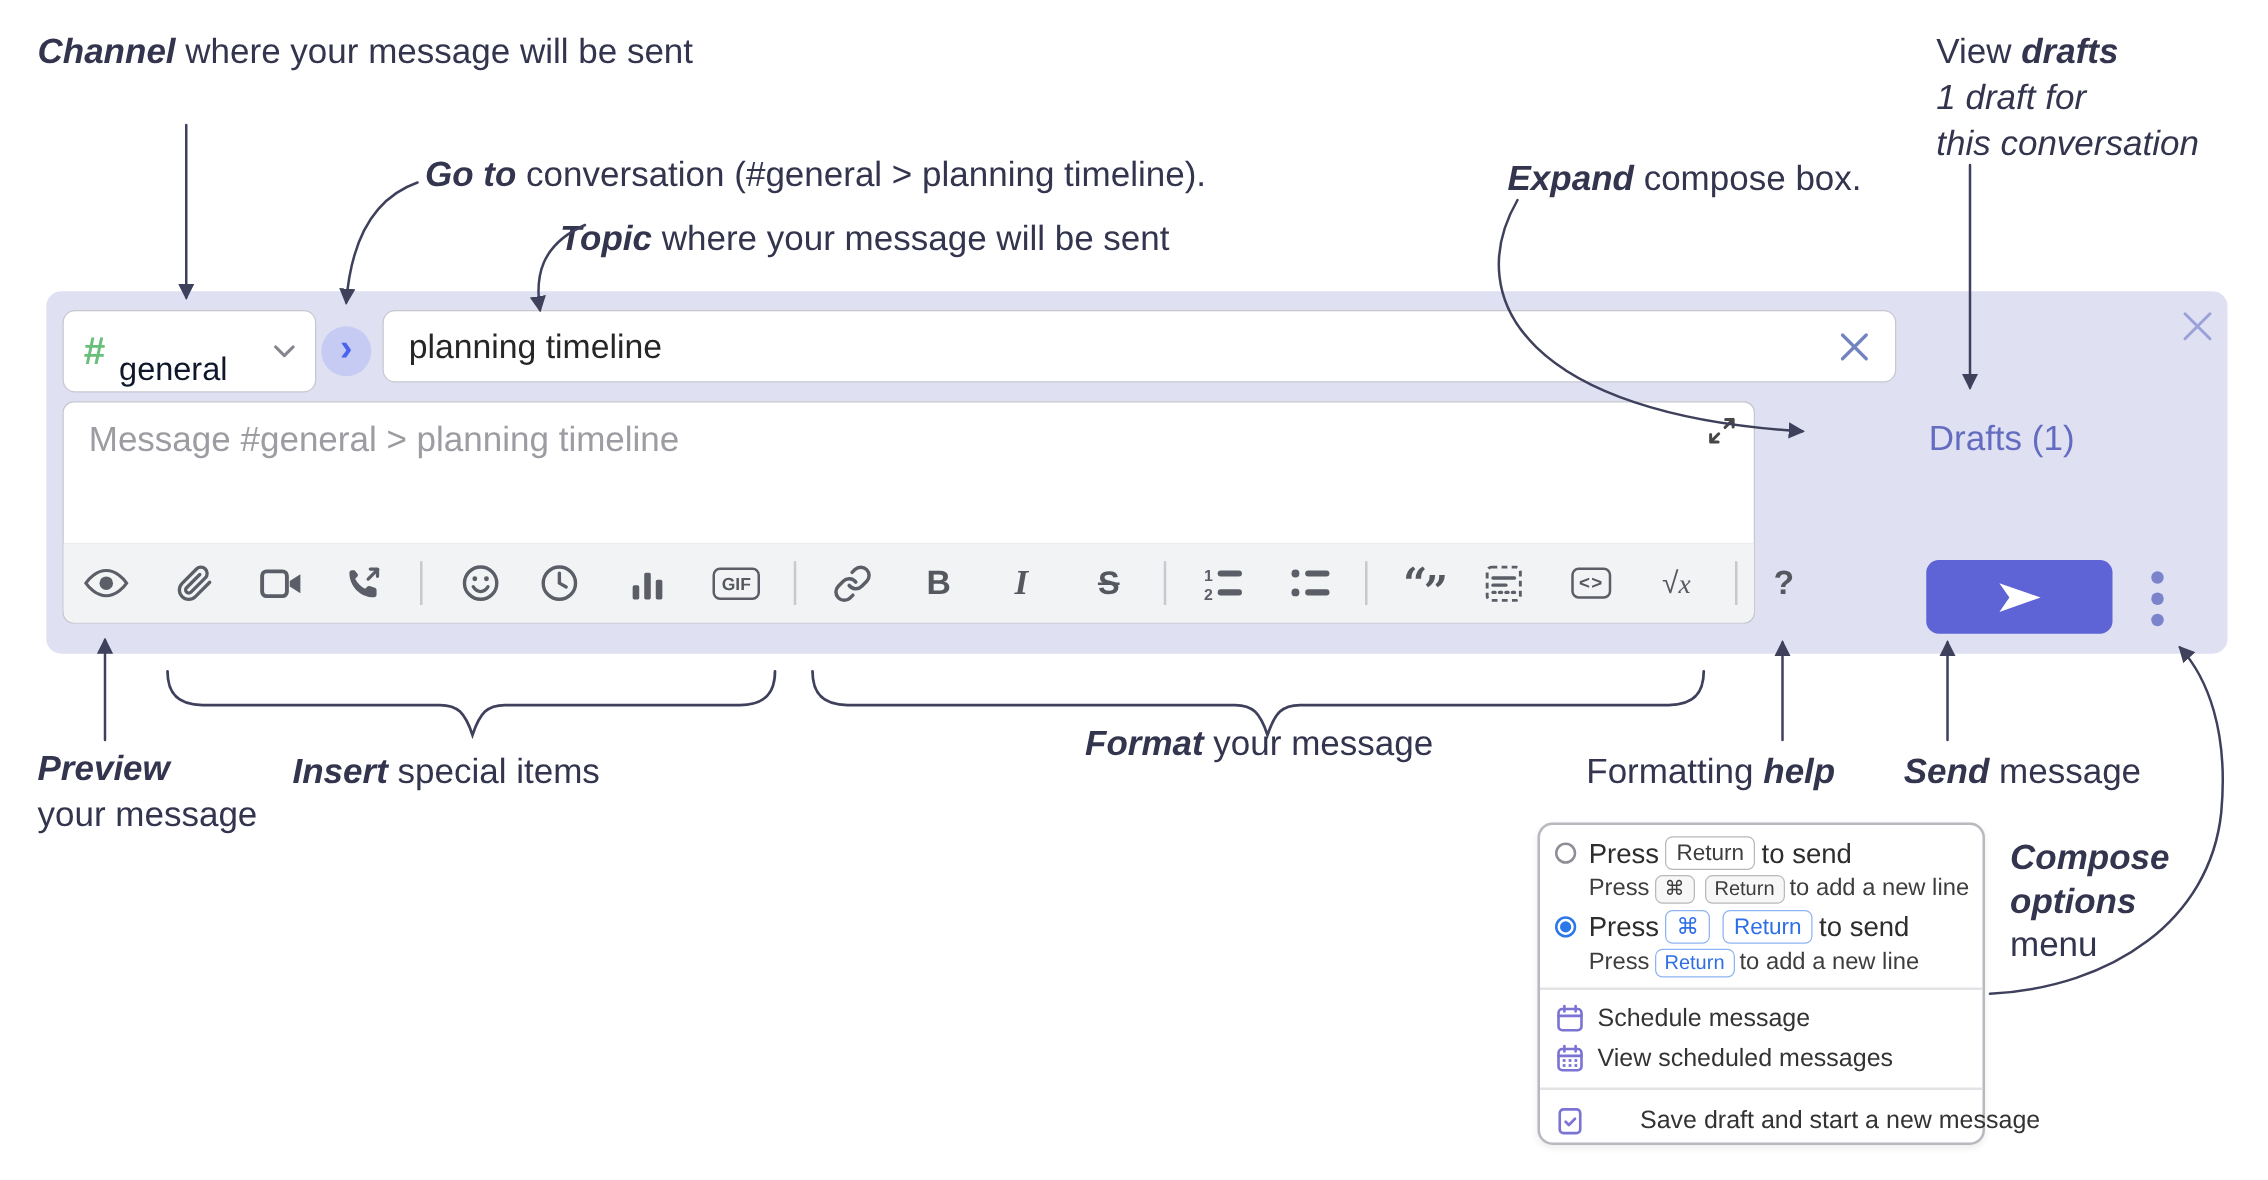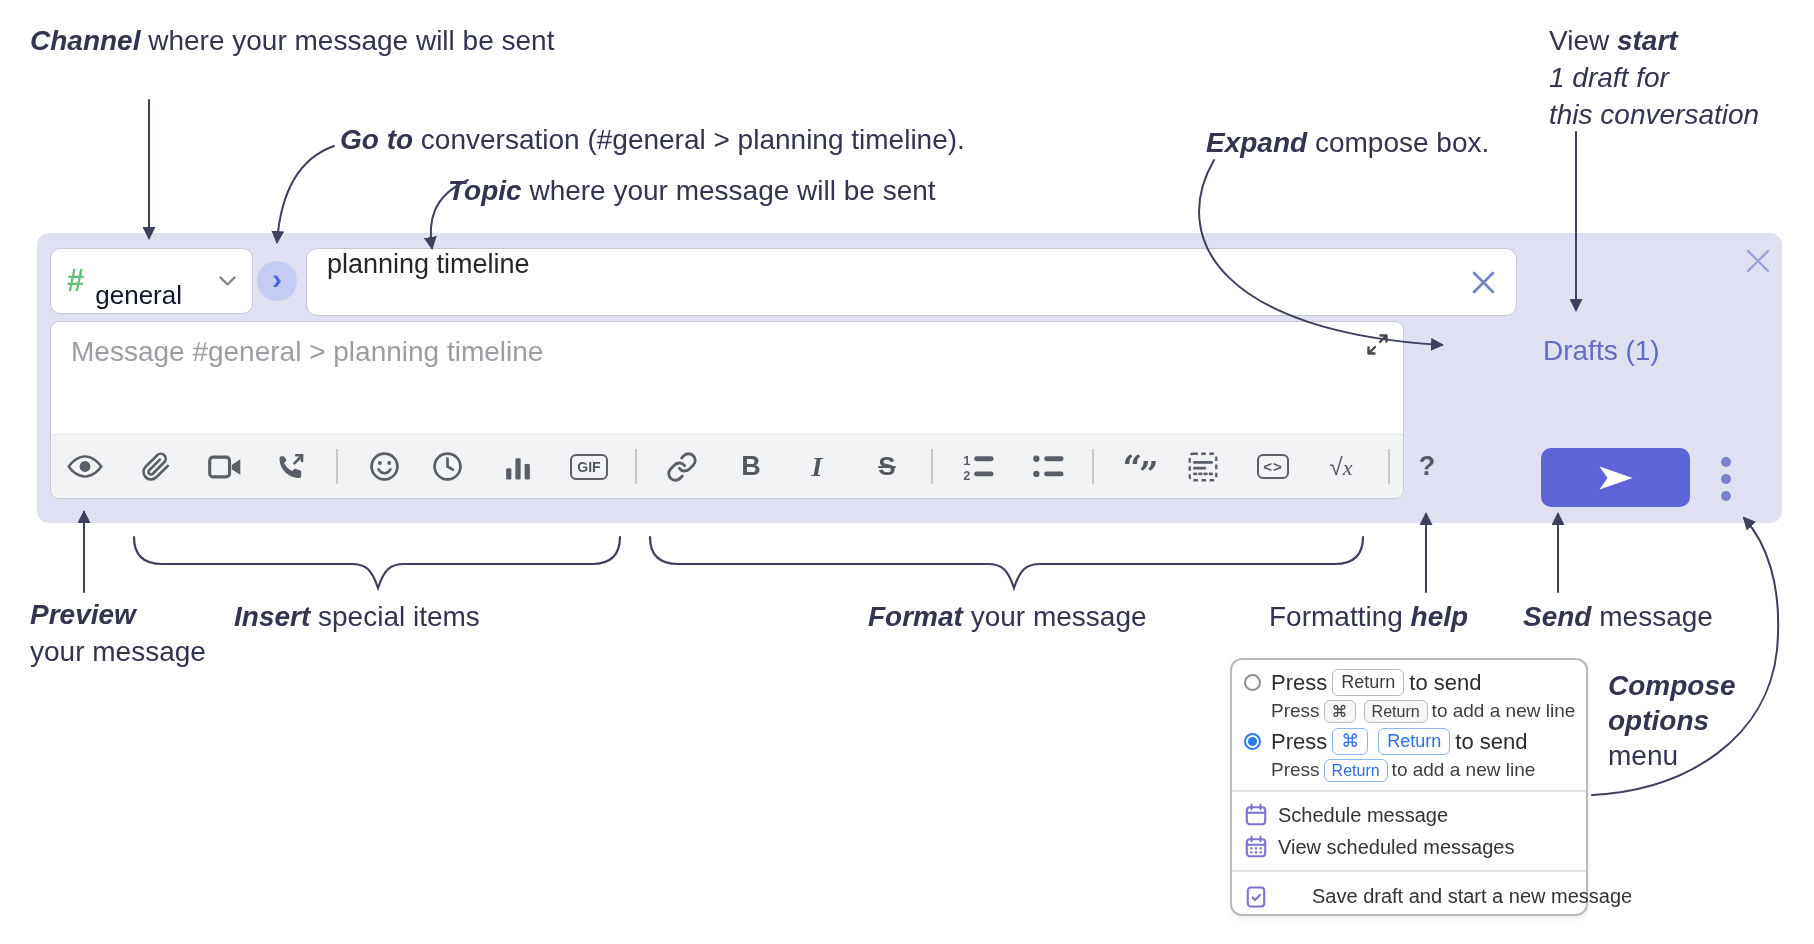--- a/index.html
+++ b/index.html
@@ -13,21 +13,21 @@
   .panel{position:absolute;left:37px;top:233px;width:1745px;height:290px;
          background:#dfe1f2;border-radius:12px;}
   .wbox{position:absolute;background:#fff;border:1px solid #c7c7cf;border-radius:10px;box-sizing:border-box;}
   .channel-box{left:13px;top:15px;width:203px;height:66px;display:flex;align-items:center;padding:0 16px;cursor:pointer;}
   .hash{font-size:31px;font-weight:700;color:#68bf79;}
   .chname{font-size:26px;color:#0f172a;margin-left:11px;margin-top:28px;}
   .chev{margin-left:auto;display:flex;}
   .gocircle{position:absolute;left:220px;top:28px;width:40px;height:40px;border-radius:50%;
             background:#c5cbf3;display:flex;align-items:center;justify-content:center;cursor:pointer;}
   .gochev{font-size:30px;font-weight:700;color:#4a63ee;margin-top:-5px;}
-  .topic-box{left:269px;top:15px;width:1211px;height:68px;display:flex;padding:0 20px;border-radius:11px;}
+  .topic-box{left:269px;top:15px;width:1211px;height:58px;display:flex;align-items:center;padding:0 20px;}
   .topic-text{font-size:27px;color:#262626;flex:1;}
   .iconbtn{display:flex;align-items:center;justify-content:center;cursor:pointer;}
   .msg-box{left:13px;top:88px;width:1354px;height:178px;border-radius:9px;}
   .placeholder{position:absolute;left:20px;top:14px;font-size:28px;color:#9c9ca2;}
   .expand-btn{position:absolute;right:12px;top:9px;}
   .strip{position:absolute;left:0;right:0;bottom:0;height:63px;background:#f2f3f5;
          border-top:1px solid #e7e7eb;border-radius:0 0 9px 9px;}
   .titem{position:absolute;top:0;height:63px;width:44px;display:flex;align-items:center;
          justify-content:center;color:#5b5e66;cursor:pointer;}
   .tdiv{position:absolute;top:14px;width:2px;height:35px;background:#c8c8cd;}
@@ -73,30 +73,30 @@
 </head>
 <body>
 
 <div class="ann" style="left:30px;top:22px;">
     <div><span class="b">Channel</span><span> where your message will be sent</span></div>
   </div>
 <div class="ann" style="left:340px;top:121px;"><span class="b">Go to</span><span> conversation (#general &gt; planning timeline).</span></div>
 <div class="ann" style="left:448px;top:172px;"><span class="b">Topic</span><span> where your message will be sent</span></div>
 <div class="ann" style="left:1206px;top:124px;"><span class="b">Expand</span><span> compose box.</span></div>
 <div class="ann" style="left:1549px;top:22px;">
-    <div><span>View </span><span class="b">start</span></div>
+    <div><span>View </span><span class="b">drafts</span></div>
     <div><span class="i">1 draft for</span></div>
     <div><span class="i">this conversation</span></div>
   </div>
 <div class="ann" style="left:30px;top:596px;">
     <div><span class="b">Preview</span></div>
     <div><span>your message</span></div>
   </div>
 <div class="ann" style="left:234px;top:598px;"><span class="b">Insert</span><span> special items</span></div>
-<div class="ann" style="left:868px;top:598px;"><span class="b">Format</span><span> your message</span></div>
+<div class="ann" style="left:868px;top:576px;"><span class="b">Format</span><span> your message</span></div>
 <div class="ann" style="left:1269px;top:598px;"><span>Formatting </span><span class="b">help</span></div>
 <div class="ann" style="left:1523px;top:598px;"><span class="b">Send</span><span> message</span></div>
 <div class="ann" style="left:1608px;top:668px;line-height:35px;">
     <div><span class="b">Compose</span></div>
     <div><span class="b">options</span></div>
     <div><span>menu</span></div>
   </div>
 
 <div class="panel">
   <div class="wbox channel-box">

